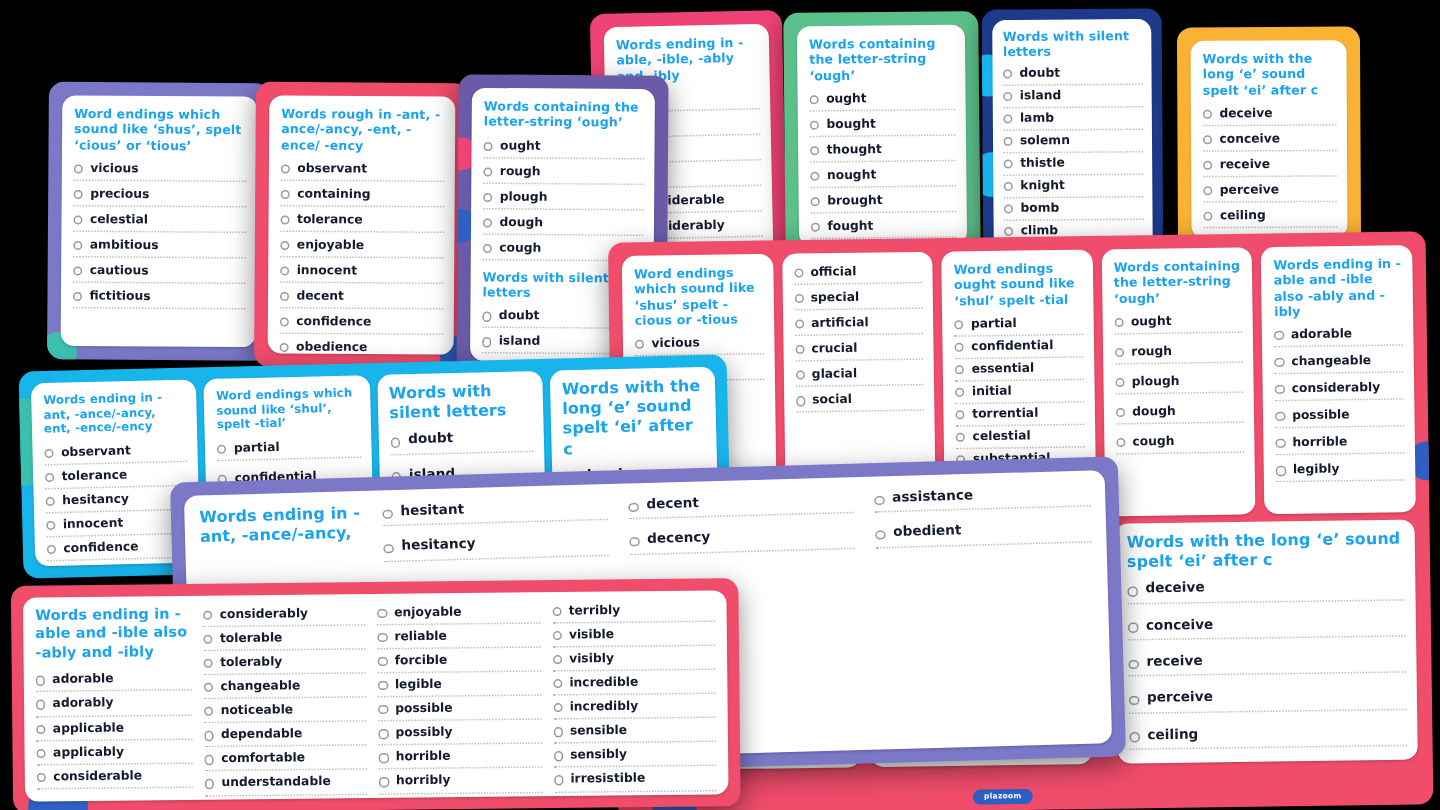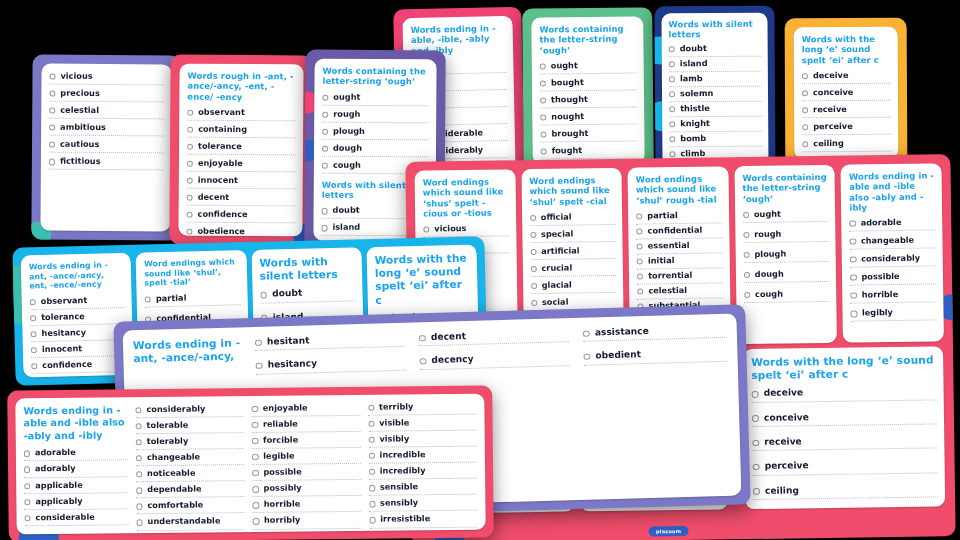--- a/index.html
+++ b/index.html
@@ -100,20 +100,21 @@
           <li>receipt</li>
         </ul>
       </div>
     </div>
   </div>
 
   <div class="board" style="left:32px;top:55px;width:148px;height:185px;background:#7b78c8;transform:rotate(0.4deg);z-index:4;">
     <div class="dot" style="left:-6px;bottom:-8px;width:26px;height:26px;background:#3bbfae;"></div>
     <div class="board-inner">
       <div class="card">
+        <h3>Word endings which sound like ‘shus’, spelt ‘cious’ or ‘tious’</h3>
         <ul>
           <li>vicious</li>
           <li>precious</li>
           <li>celestial</li>
           <li>ambitious</li>
           <li>cautious</li>
           <li>fictitious</li>
         </ul>
       </div>
     </div>
@@ -166,32 +167,31 @@
 
     <div style="position:absolute;left:9px;top:9px;right:9px;display:flex;gap:6px;height:178px;">
       <div class="card">
         <h3>Word endings which sound like ‘shus’ spelt -cious or -tious</h3>
         <ul>
           <li>vicious</li>
           <li>precious</li>
         </ul>
       </div>
       <div class="card">
-        <h3>Word endings which sound like ‘shul’ spelt -cial</h3>
         <ul>
           <li>official</li>
           <li>special</li>
           <li>artificial</li>
           <li>crucial</li>
           <li>glacial</li>
           <li>social</li>
         </ul>
       </div>
       <div class="card">
-        <h3>Word endings which sound like ‘shul’ rough -tial</h3>
+        <h3>Word endings ought sound like ‘shul’ spelt -tial</h3>
         <ul>
           <li style="margin-bottom:1px;">partial</li>
           <li style="margin-bottom:1px;">confidential</li>
           <li style="margin-bottom:1px;">essential</li>
           <li style="margin-bottom:1px;">initial</li>
           <li style="margin-bottom:1px;">torrential</li>
           <li style="margin-bottom:1px;">celestial</li>
           <li style="margin-bottom:1px;">substantial</li>
         </ul>
       </div>

